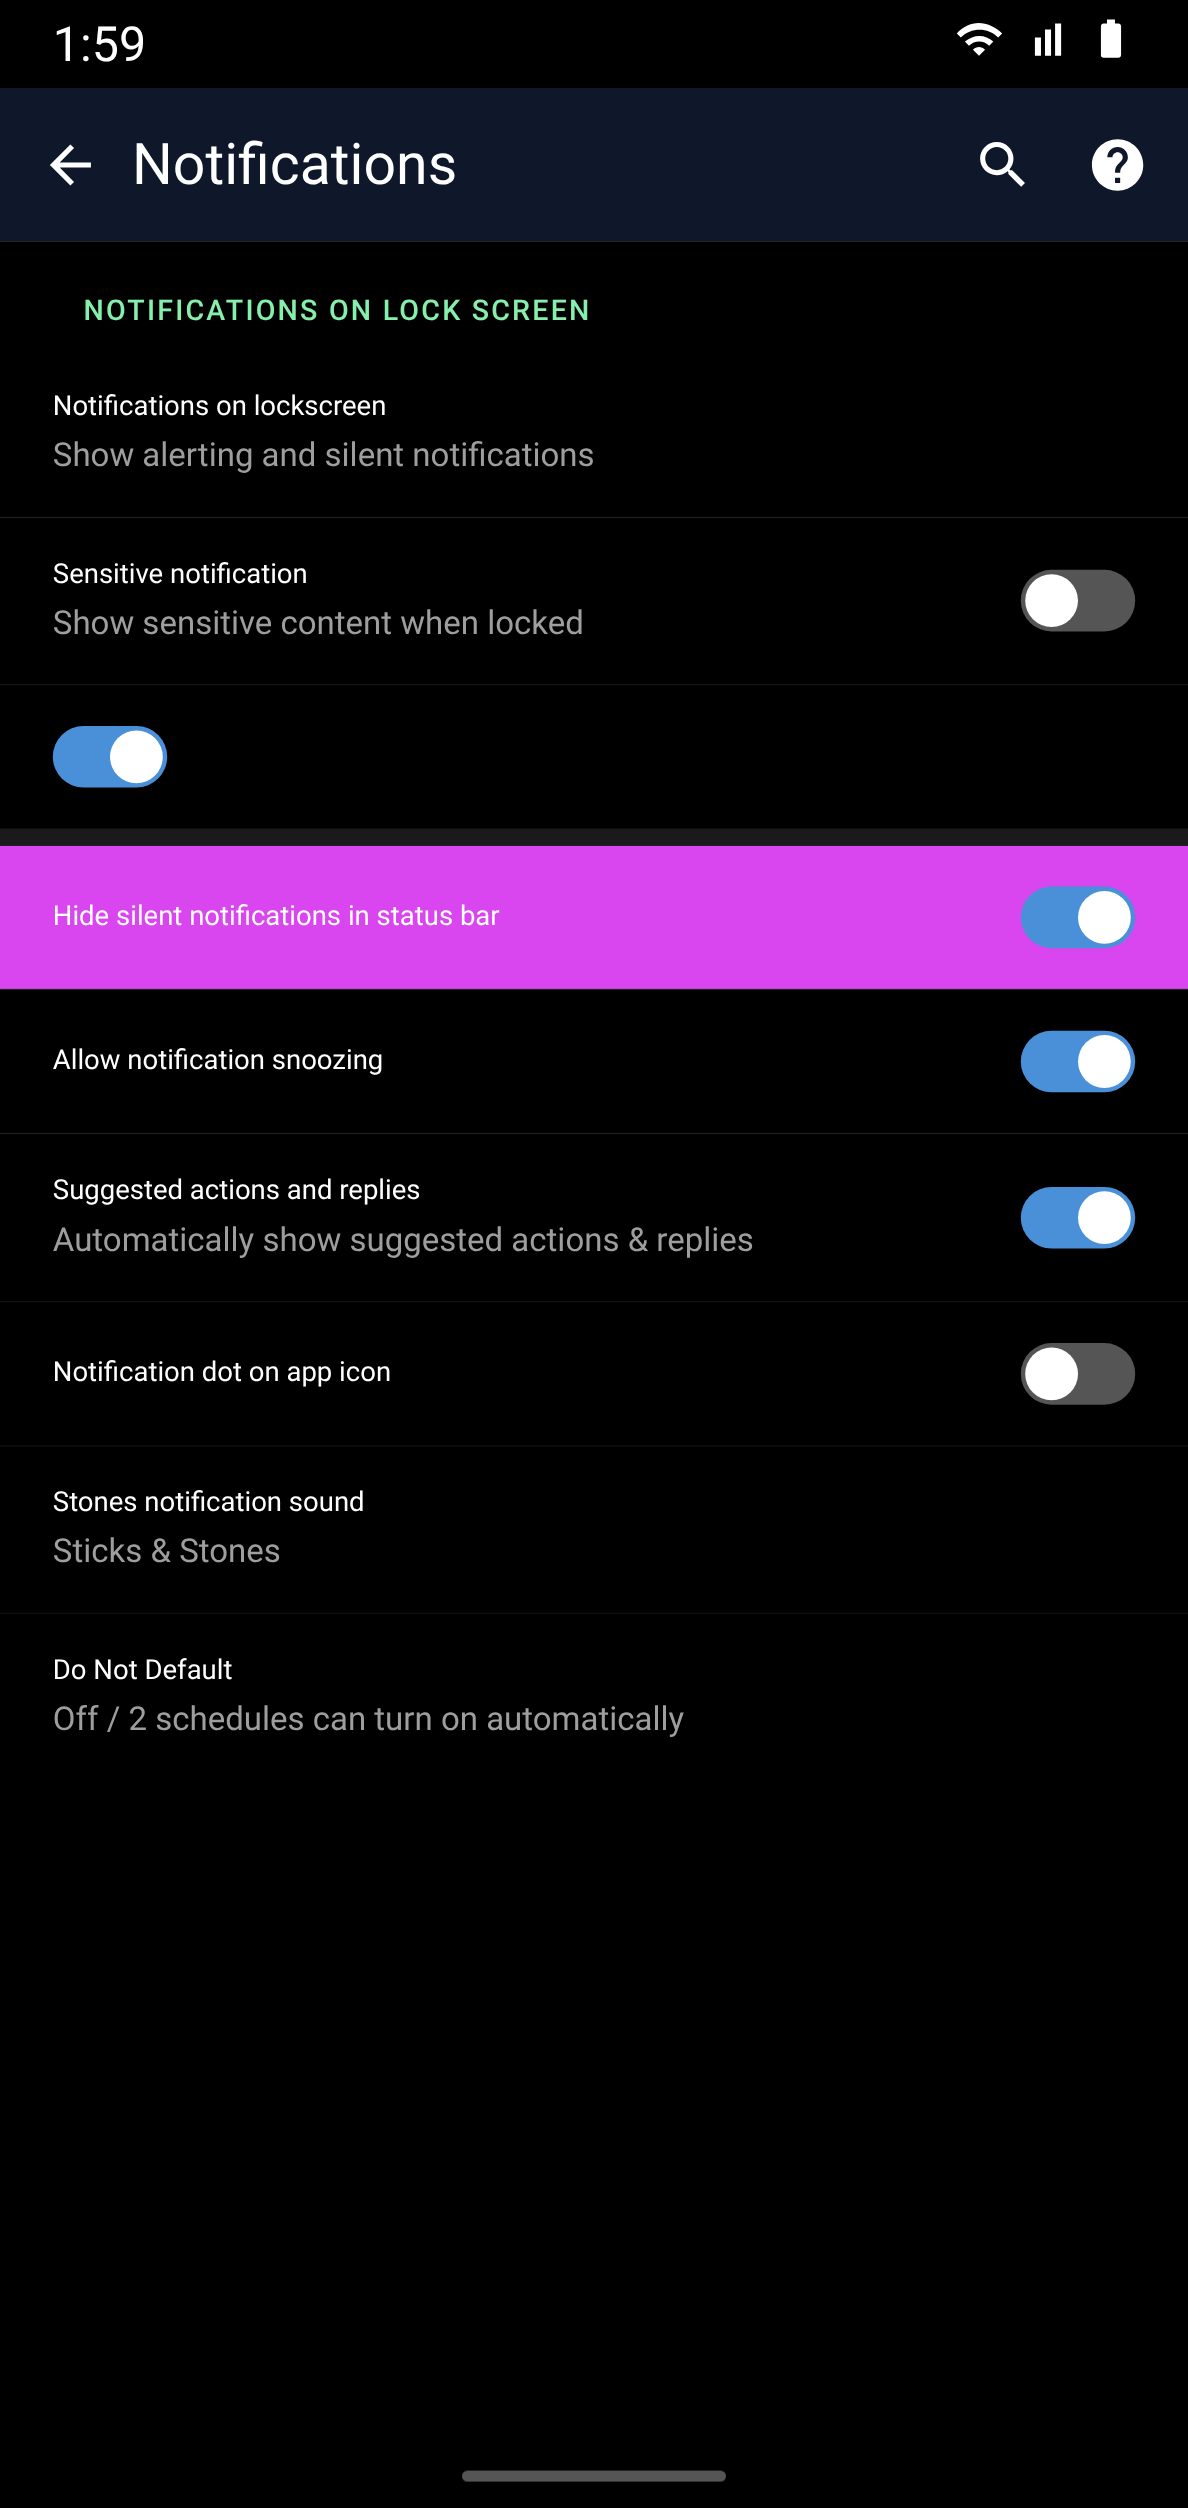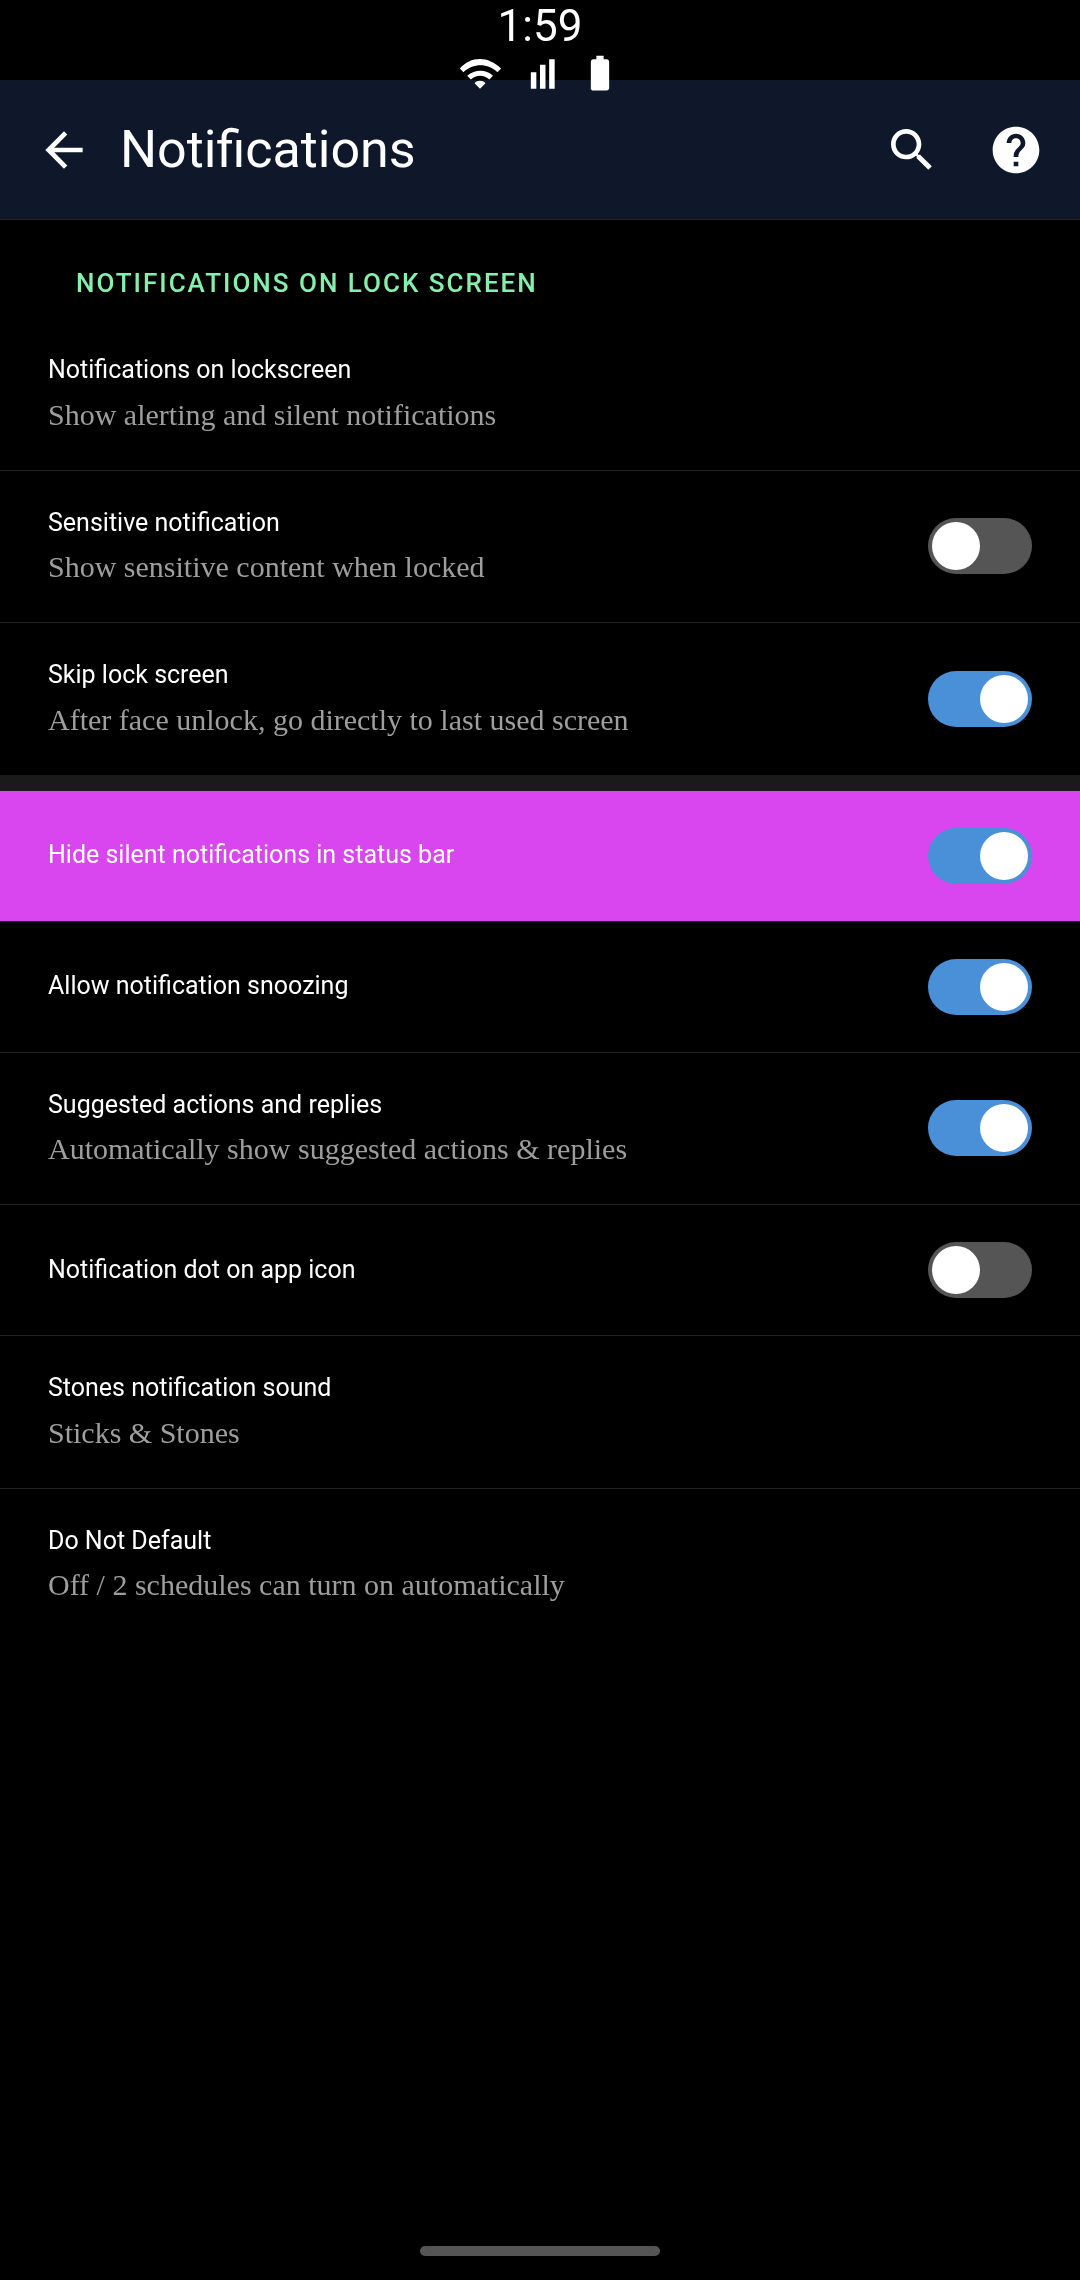--- a/index.html
+++ b/index.html
@@ -19,21 +19,20 @@
     }
 
     
     .status-bar {
       display: flex;
       justify-content: space-between;
       align-items: center;
       height: 80px;
       padding: 0 48px;
       background: #000;
-      flex-direction: column;
     }
 
     .status-time {
       font-size: 44px;
       font-weight: 400;
       color: #fff;
     }
 
     .status-icons {
       display: flex;
@@ -124,21 +123,20 @@
       font-weight: 400;
       color: #fff;
       line-height: 1.3;
     }
 
     .settings-item-subtitle {
       font-size: 30px;
       color: #9e9e9e;
       margin-top: 8px;
       line-height: 1.3;
-      font-family: Liberation Serif, serif;
     }
 
     
     .toggle {
       width: 104px;
       height: 56px;
       border-radius: 28px;
       position: relative;
       flex-shrink: 0;
       cursor: pointer;
@@ -266,24 +264,20 @@
     <div class="settings-item-subtitle">Show sensitive content when locked</div>
   </div>
   <div class="toggle off">
     <div class="toggle-thumb"></div>
   </div>
 </div>
 
 <div class="divider"></div>
 
 <div class="settings-item">
-  <div class="settings-item-content">
-    <div class="settings-item-title">Skip lock screen</div>
-    <div class="settings-item-subtitle">After face unlock, go directly to last used screen</div>
-  </div>
   <div class="toggle on">
     <div class="toggle-thumb"></div>
   </div>
 </div>
 
 <div class="divider-thick"></div>
 
 <div class="settings-item highlighted">
   <div class="settings-item-content">
     <div class="settings-item-title">Hide silent notifications in status bar</div>

